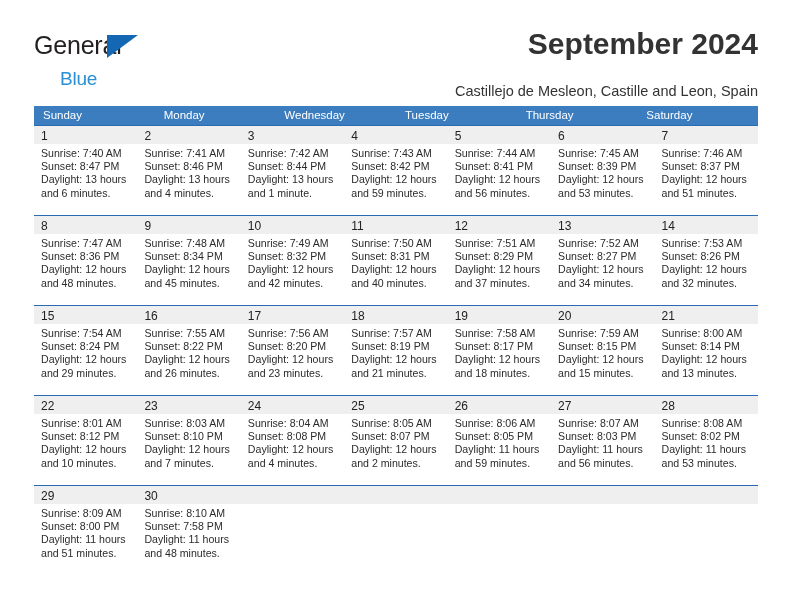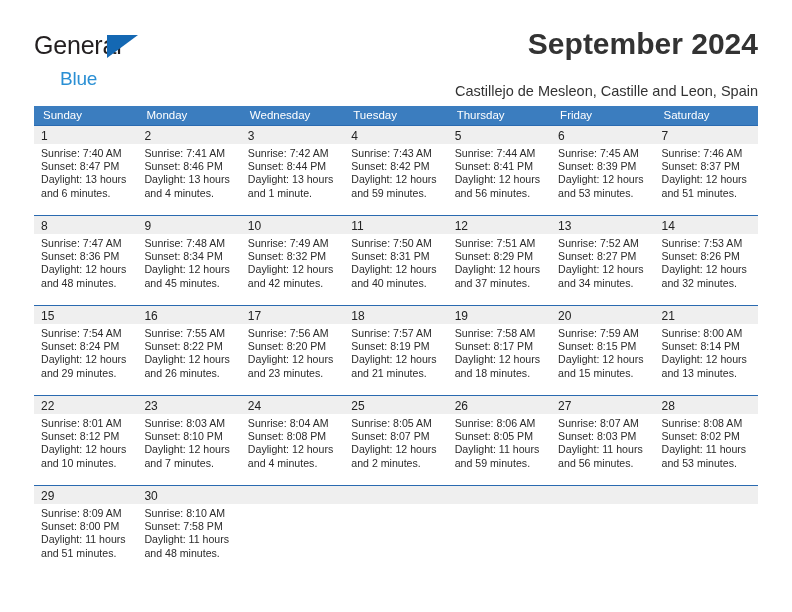--- a/index.html
+++ b/index.html
@@ -174,21 +174,20 @@
   </div>
 
   <div class="calendar">
 
     <div class="weekday-row">
       <div class="weekday">Sunday</div>
       <div class="weekday">Monday</div>
       <div class="weekday">Wednesday</div>
       <div class="weekday">Tuesday</div>
       <div class="weekday">Thursday</div>
-      <div class="weekday">Friday</div>
       <div class="weekday">Saturday</div>
     </div>
 
     <div class="week">
       <div class="week-inner">
         <div class="daycell">
           <div class="daynum-band"><span class="daynum">1</span></div>
           <div class="dayinfo">
             <div>Sunrise: 7:40 AM</div>
             <div>Sunset: 8:47 PM</div>

